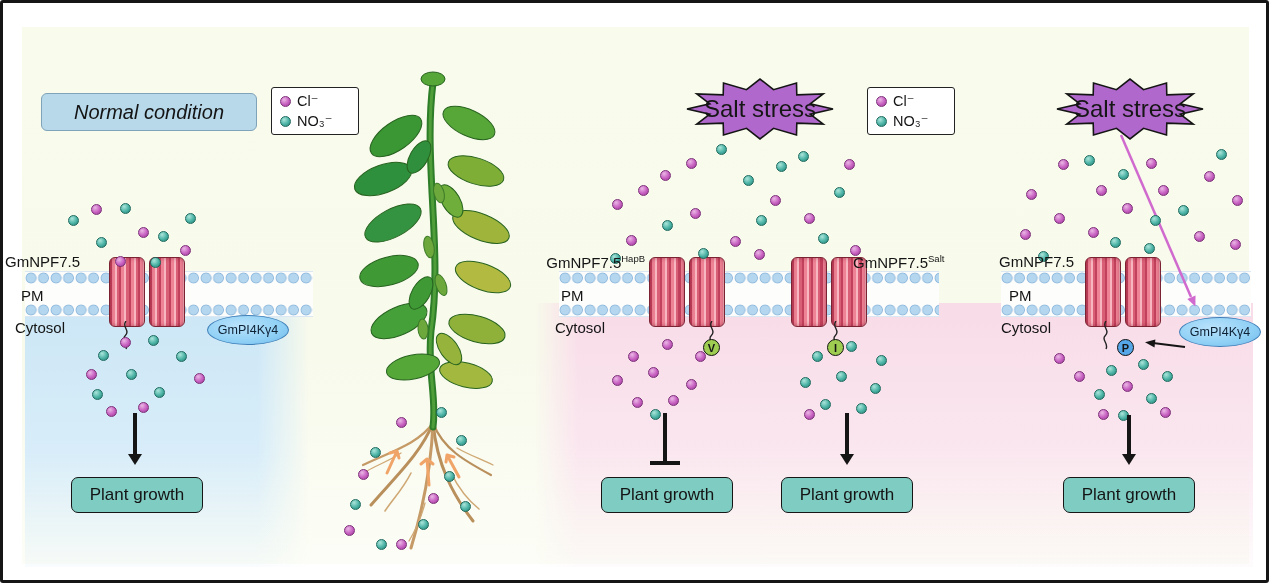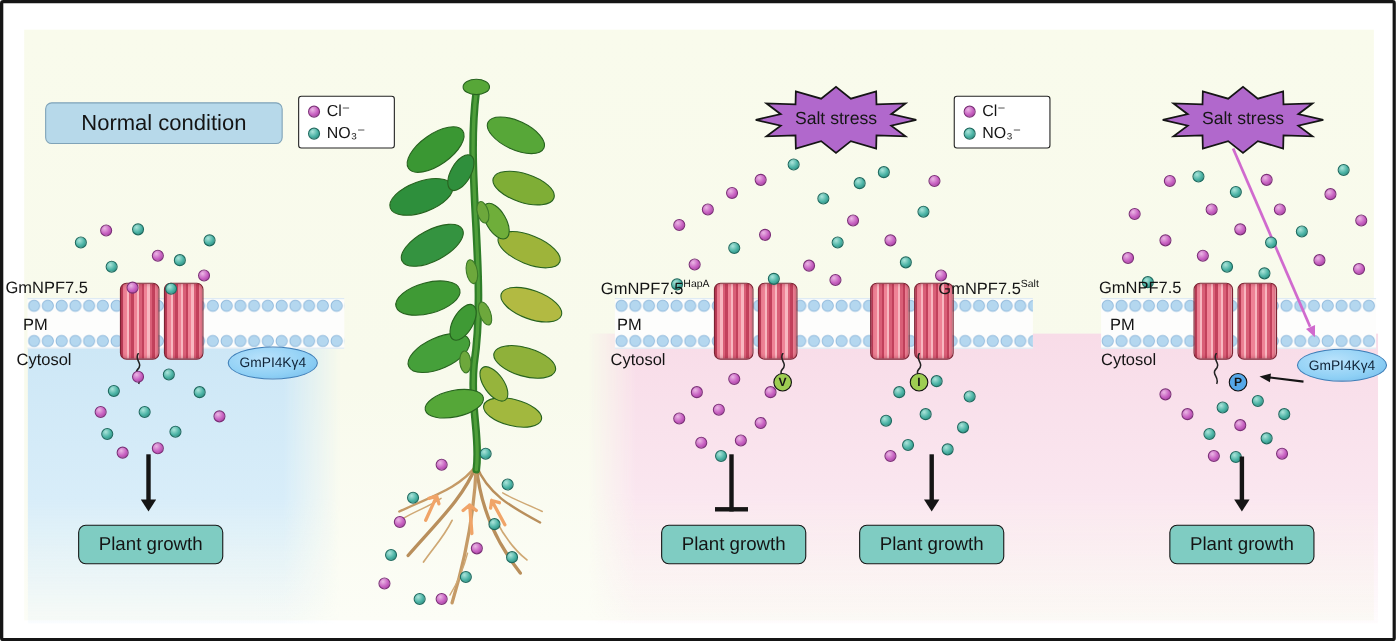--- a/index.html
+++ b/index.html
@@ -18,21 +18,21 @@
       radial-gradient(circle at 6px 6px,#b4d7ef 4.2px,#8cb6da 5px,rgba(0,0,0,0) 5.8px);
     background-size:12.5px 12px;background-position:0 0,0 100%;background-repeat:repeat-x,repeat-x;
     border-top:1px solid #dbe8f3;border-bottom:1px solid #dbe8f3;z-index:1;}
   .transporter{position:absolute;width:36px;height:70px;z-index:2;border:1.3px solid #7c2333;border-radius:6px;
     background:repeating-linear-gradient(90deg,#c2415c 0 2px,#ef8396 2px 5px,#f8b7c0 5px 7px,#d95f77 7px 9.5px);
     box-shadow:inset 0 0 4px rgba(120,20,40,.5);}
   .tail{position:absolute;width:14px;height:30px;z-index:3;}
   .mem-label{position:absolute;font-size:15px;color:#141414;z-index:4;white-space:nowrap;}
   .mem-label sup{font-size:9.5px;}
   .title-box{position:absolute;left:38px;top:90px;width:216px;height:38px;background:#b7d9ea;border:1px solid #7fa3b8;border-radius:6px;
-    display:flex;align-items:center;justify-content:center;font-size:20px;z-index:4;}
+    display:flex;align-items:center;justify-content:center;font-size:20px;z-index:4;font-style:italic;}
   .legend{position:absolute;width:88px;padding:5px 8px;background:#ffffff;border:1.2px solid #222;border-radius:3px;
     display:flex;flex-direction:column;gap:4px;z-index:5;}
   .legend-row{display:flex;align-items:center;gap:6px;font-size:14.5px;}
   .ion{width:11px;height:11px;border-radius:50%;display:inline-block;flex:0 0 auto;}
   .ion.cl{background:radial-gradient(circle at 35% 30%,#eab7e4 0%,#c75fc1 55%,#963c92 100%);border:1px solid #7c2f78;}
   .ion.no3{background:radial-gradient(circle at 35% 30%,#abe4da 0%,#49b2a4 55%,#2a7d72 100%);border:1px solid #1e6a5f;}
   .scatter{position:absolute;z-index:3;}
   .badge{position:absolute;width:17px;height:17px;border-radius:50%;border:1.4px solid #111;display:flex;align-items:center;justify-content:center;
     font-size:11px;font-weight:bold;z-index:4;}
   .badge.green{background:#9ecd52;}
@@ -42,21 +42,21 @@
     display:flex;align-items:center;justify-content:center;font-size:12.5px;color:#0e2236;}
   .growth-box{position:absolute;width:132px;height:36px;background:#7fccc2;border:1.3px solid #161616;border-radius:7px;
     display:flex;align-items:center;justify-content:center;font-size:17px;z-index:4;}
   .arrow-down{position:absolute;width:3.6px;background:#151515;z-index:4;}
   .arrow-down::after{content:"";position:absolute;bottom:-10px;left:50%;transform:translateX(-50%);width:0;height:0;
     border-left:7.5px solid transparent;border-right:7.5px solid transparent;border-top:11px solid #151515;}
   .t-bar{position:absolute;width:3.6px;background:#151515;z-index:4;}
   .t-bar::after{content:"";position:absolute;bottom:0;left:50%;transform:translateX(-50%);width:30px;height:3.6px;background:#151515;}
   .burst{position:absolute;width:150px;height:64px;z-index:4;}
   .burst svg{position:absolute;inset:0;}
-  .burst-label{position:absolute;inset:0;display:flex;align-items:center;justify-content:center;font-size:16px;color:#161616;z-index:1;}
+  .burst-label{position:absolute;inset:0;display:flex;align-items:center;justify-content:center;font-size:24px;color:#161616;z-index:1;}
   .overlay-svg{position:absolute;z-index:3;}
   .plant{position:absolute;left:298px;top:58px;width:268px;height:505px;z-index:2;}
 </style>
 </head>
 <body>
 
 <div class="fig">
   <div class="canvas"></div>
   <div class="bg-blue"></div>
   <div class="bg-pink"></div>
@@ -156,21 +156,21 @@
       <span class="ion cl"></span>
       <span class="legend-label">Cl⁻</span>
     </div>
     <div class="legend-row">
       <span class="ion no3"></span>
       <span class="legend-label">NO₃⁻</span>
     </div>
   </div>
 
   <div class="membrane" style="left:556px;top:268px;width:380px"></div>
-  <span class="mem-label" style="left:516px;top:250px;width:126px;text-align:right"><span>GmNPF7.5</span><sup>HapA</sup></span>
+  <span class="mem-label" style="left:516px;top:250px;width:126px;text-align:right"><span>GmNPF7.5</span><sup>HapB</sup></span>
   <span class="mem-label" style="left:850px;top:250px"><span>GmNPF7.5</span><sup>Salt</sup></span>
   <span class="mem-label" style="left:558px;top:284px">PM</span>
   <span class="mem-label" style="left:552px;top:316px">Cytosol</span>
 
   <div class="transporter" style="left:646px;top:254px"></div>
   <div class="transporter" style="left:686px;top:254px"></div>
   <svg class="tail" style="left:702px;top:318px" viewBox="0 0 14 30">
     <path d="M7,0 C2,6 12,9 6,15 C2,19 10,22 7,28" fill="none" stroke="#222" stroke-width="1.4"></path>
   </svg>
   <div class="badge green" style="left:700px;top:336px">

